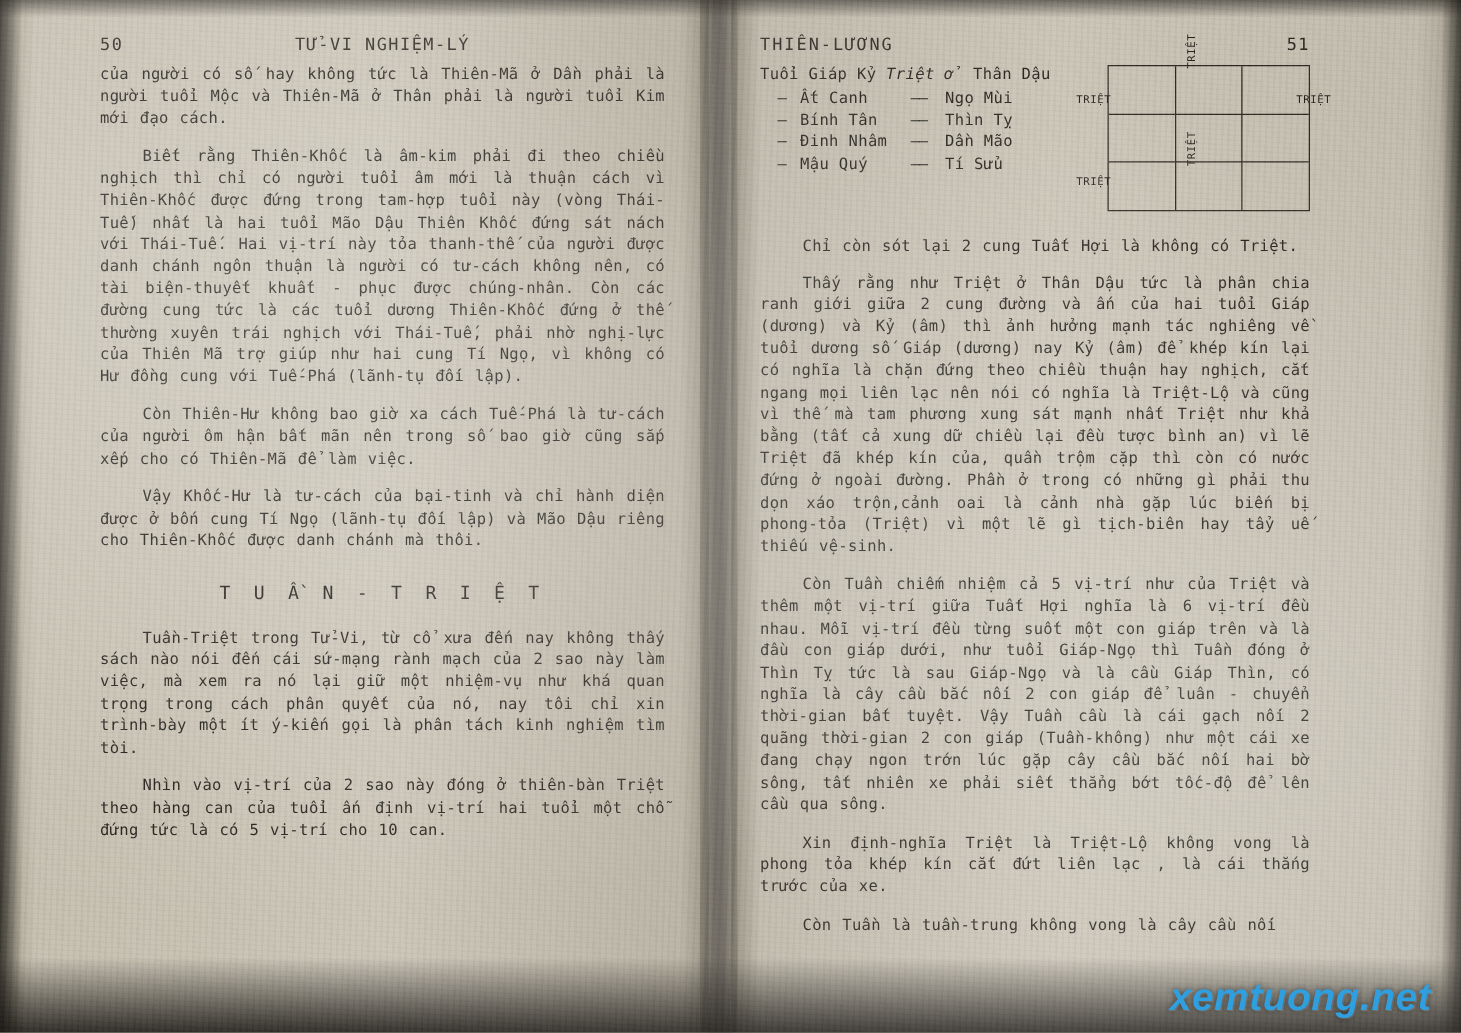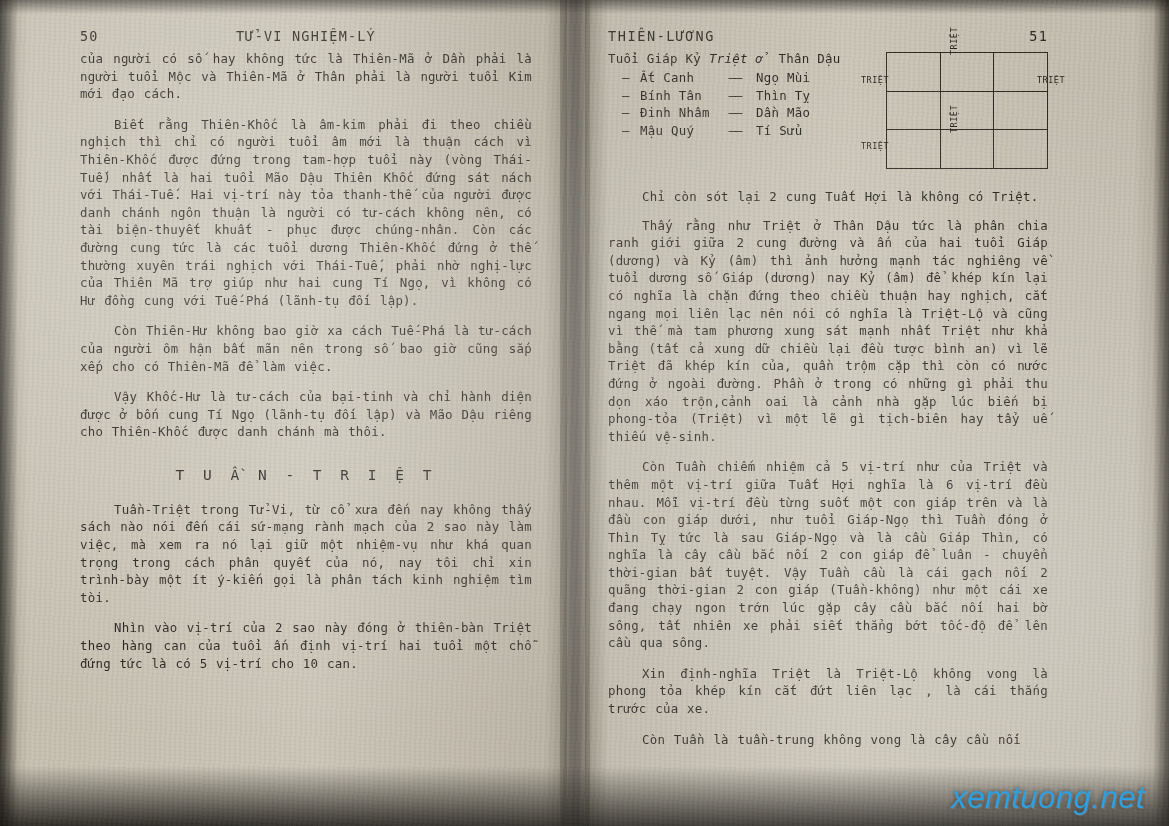--- a/index.html
+++ b/index.html
@@ -177,21 +177,21 @@
   .tl-left1  { left: -26px; top: 22px; }
   .tl-left2  { left: -26px; top: 88px; }
   .tl-right  { left: 150px; top: 22px; }
 
   .watermark {
     position: absolute;
     right: 24px;
     bottom: 10px;
     z-index: 6;
     font-family: "Liberation Sans", sans-serif;
-    font-weight: normal;
+    font-weight: bold;
     font-style: italic;
     font-size: 31px;
     color: #2f9fe0;
     text-shadow: 0 0 5px rgba(0,0,0,0.55), 1px 1px 0 rgba(255,255,255,0.18);
     letter-spacing: 0.5px;
   }
   .blur-soft { filter: blur(0.22px); }
 </style>
 </head>
 <body>

